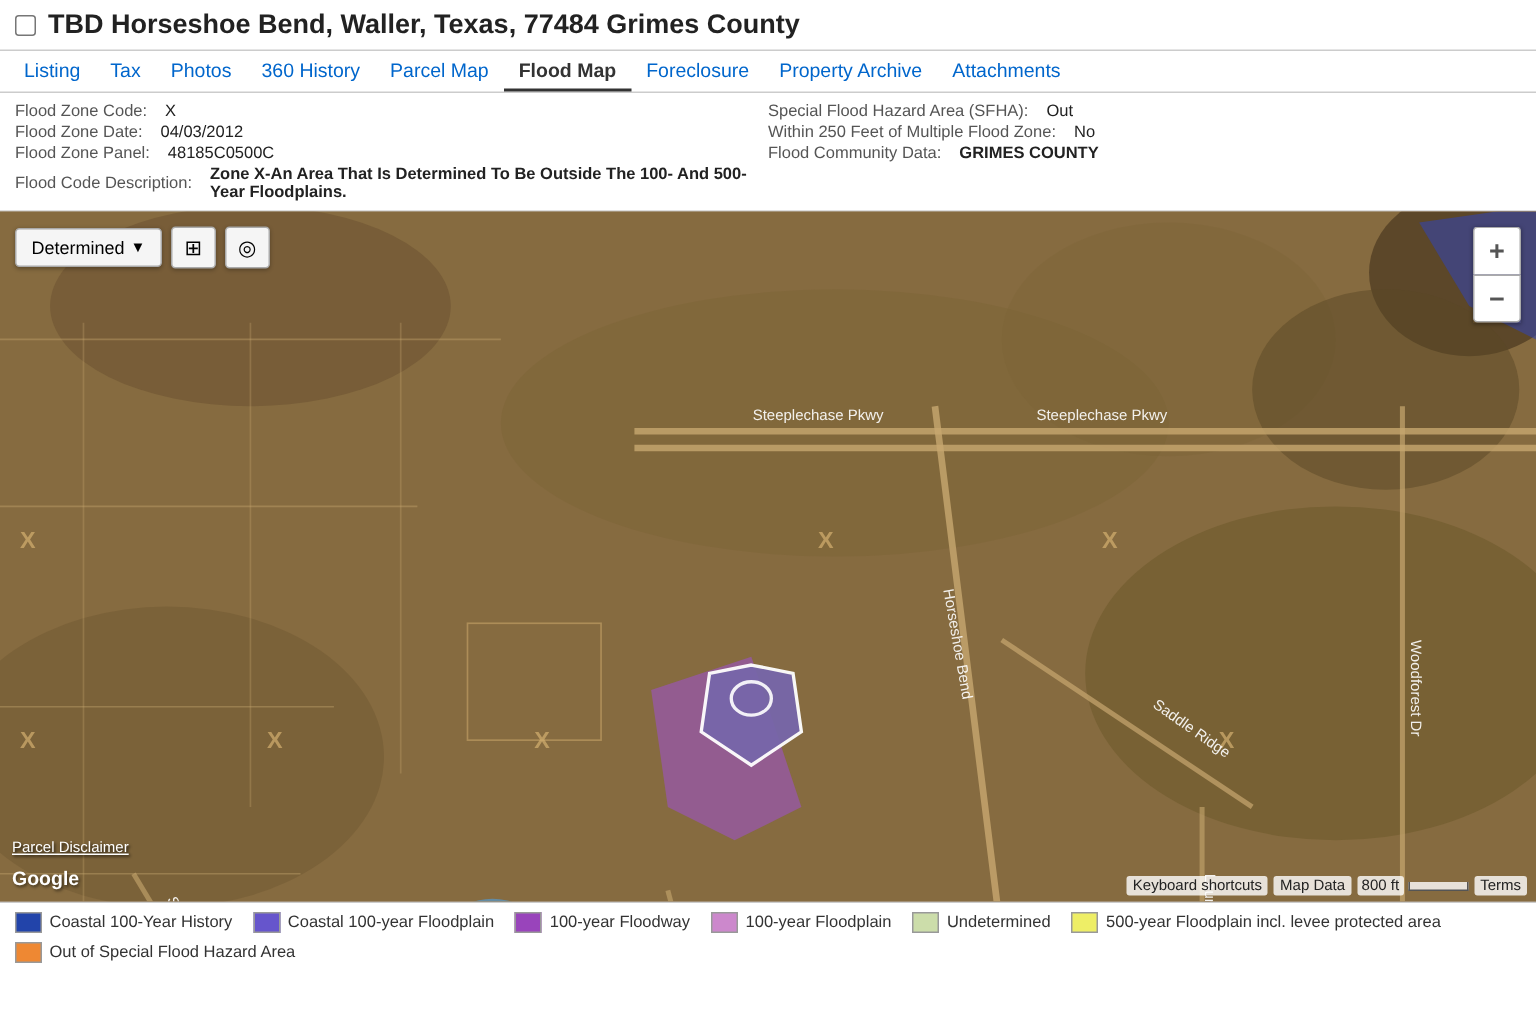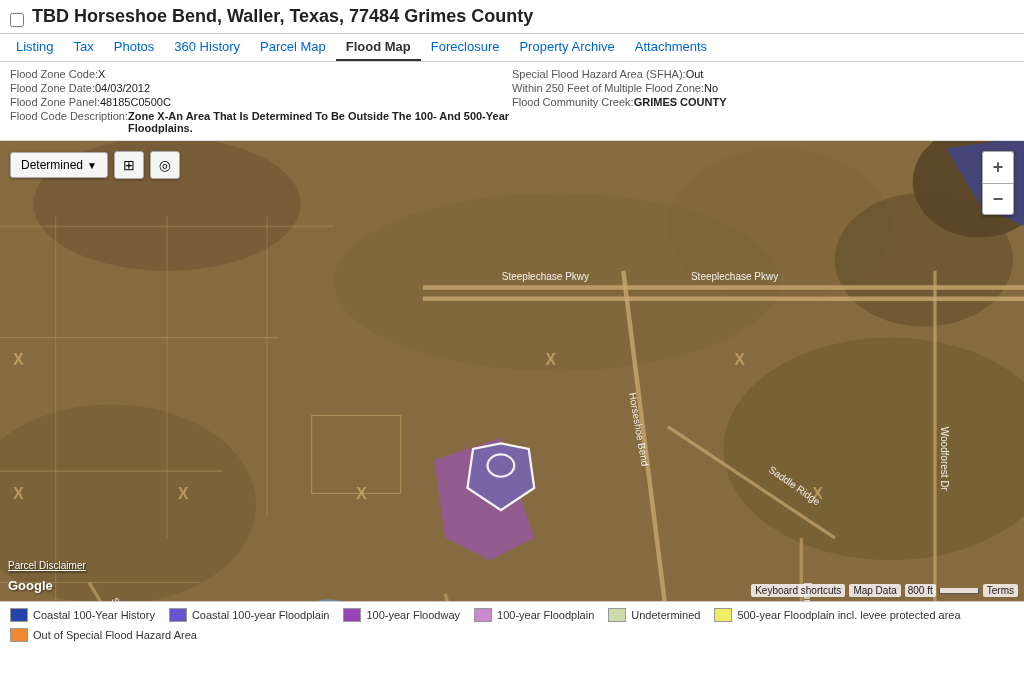--- a/index.html
+++ b/index.html
@@ -1,29 +1,29 @@
 <!DOCTYPE html>
 <html><head>
   <meta charset="utf-8">
   <style>
     * { margin: 0; padding: 0; box-sizing: border-box; }
     body { font-family: Arial, sans-serif; font-size: 12px; background: #fff; width: 1024px; height: 674px; overflow: hidden; }
 
     #header { padding: 6px 10px 2px 10px; border-bottom: 1px solid #ccc; }
-    #title-row { display: flex; align-items: flex-end; gap: 8px; margin-bottom: 4px; }
+    #title-row { display: flex; align-items: center; gap: 8px; margin-bottom: 4px; }
     #title-checkbox { width: 14px; height: 14px; }
     #page-title { font-size: 18px; font-weight: bold; color: #222; }
 
     #nav { display: flex; gap: 0; border-bottom: 1px solid #ccc; padding: 0 6px; }
     .nav-item { padding: 5px 10px; font-size: 13px; color: #0066cc; cursor: pointer; text-decoration: none; border-bottom: 2px solid transparent; }
     .nav-item.active { color: #333; font-weight: bold; border-bottom: 2px solid #333; }
 
     #info-panel { display: grid; grid-template-columns: 1fr 1fr; padding: 6px 10px; border-bottom: 1px solid #ddd; background: #fff; }
     .info-col { display: flex; flex-direction: column; gap: 2px; }
-    .info-row { display: flex; gap: 0; }
+    .info-row { display: flex; gap: 12px; align-items: center; }
     .info-label { color: #555; font-size: 11px; white-space: nowrap; }
     .info-value { color: #222; font-size: 11px; font-weight: normal; }
     .info-value.bold { font-weight: bold; }
     .info-value.description { font-weight: bold; font-size: 11px; color: #222; }
 
     #map-container { position: relative; width: 100%; height: 460px; background: #8B7355; overflow: hidden; }
 
     #map-controls-top-left { position: absolute; top: 10px; left: 10px; display: flex; align-items: center; gap: 6px; z-index: 10; }
     #satellite-btn { background: #f5f5f5; border: 1px solid #aaa; border-radius: 3px; padding: 5px 10px; font-size: 12px; cursor: pointer; display: flex; align-items: center; gap: 4px; box-shadow: 0 1px 3px rgba(0,0,0,0.3); }
     #layers-btn, #location-btn { background: #f5f5f5; border: 1px solid #aaa; border-radius: 3px; padding: 5px 8px; font-size: 14px; cursor: pointer; box-shadow: 0 1px 3px rgba(0,0,0,0.3); }
@@ -94,21 +94,21 @@
   <div class="info-col">
     <div class="info-row">
       <span class="info-label">Special Flood Hazard Area (SFHA):</span>
       <span class="info-value">Out</span>
     </div>
     <div class="info-row">
       <span class="info-label">Within 250 Feet of Multiple Flood Zone:</span>
       <span class="info-value">No</span>
     </div>
     <div class="info-row">
-      <span class="info-label">Flood Community Creek:</span>
+      <span class="info-label">Flood Community Data:</span>
       <span class="info-value bold">GRIMES COUNTY</span>
     </div>
   </div>
 </div>
 
 <div id="map-container">
 
   <svg id="map-bg" viewBox="0 0 920 460" xmlns="http://www.w3.org/2000/svg" preserveAspectRatio="xMidYMid slice">
 
     <rect width="920" height="460" fill="#7a6040"></rect>

